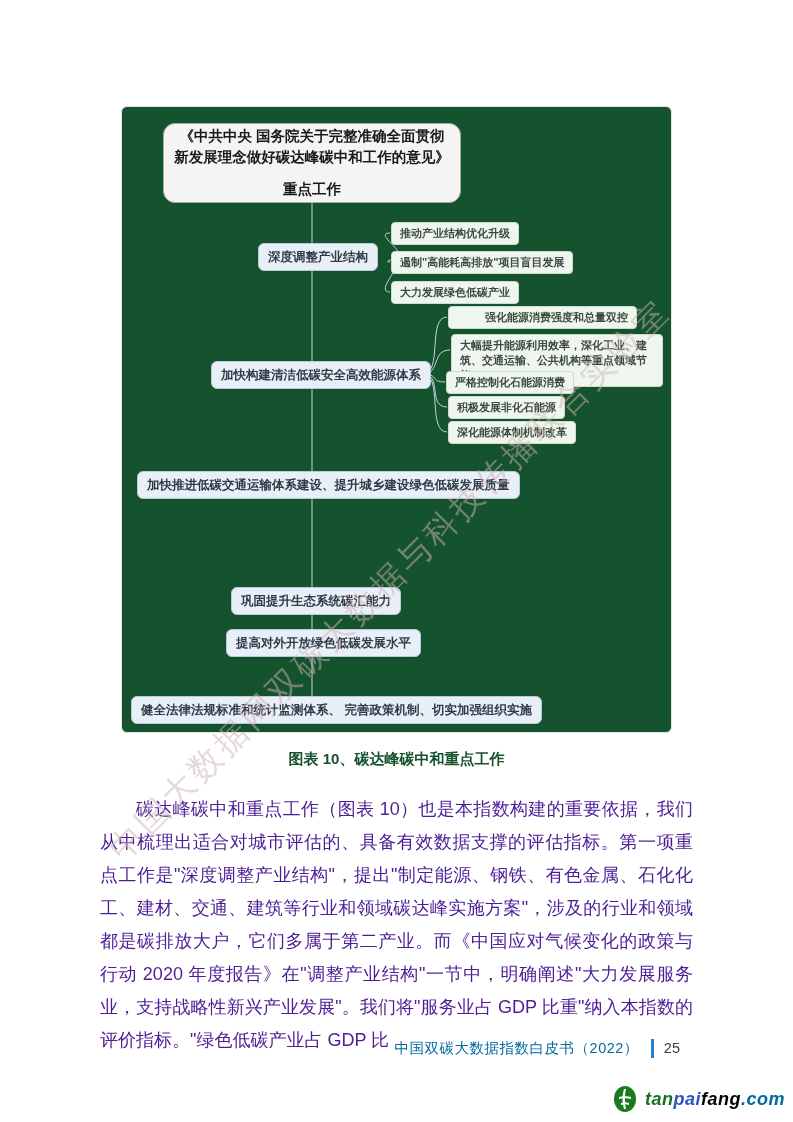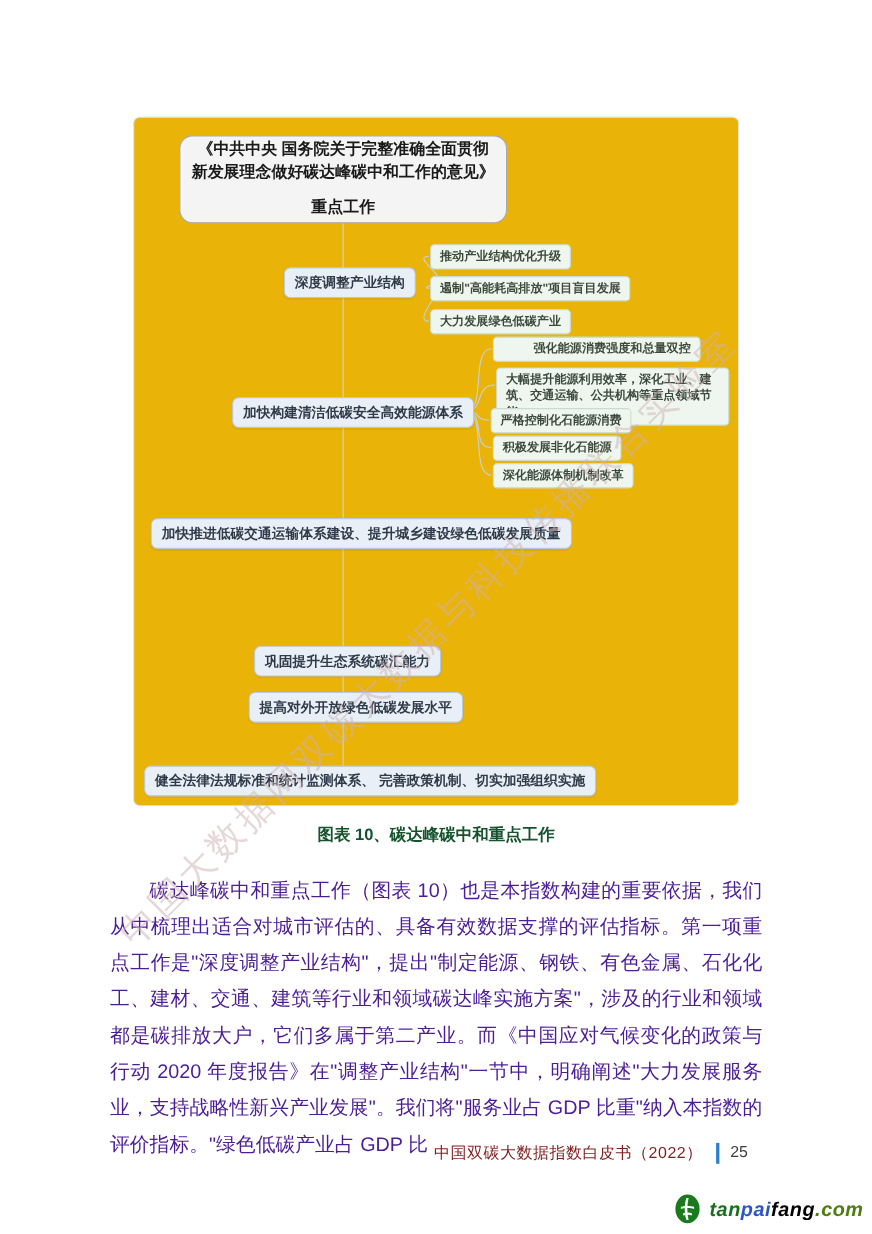--- a/index.html
+++ b/index.html
@@ -15,21 +15,21 @@
     position:absolute; left:390px; top:580px;
     transform:translate(-50%,-50%) rotate(-45deg);
     font-size:33px; letter-spacing:4px; white-space:nowrap;
     color:rgba(205,178,178,0.50); font-weight:400;
     z-index:10; pointer-events:none;
   }
 
   
   .diagram {
     position:absolute; left:121px; top:106px; width:551px; height:627px;
-    border:1px solid #e4e4e4; border-radius:6px; background:#eab308; z-index:1;
+    border:1px solid #e4e4e4; border-radius:6px; background:#14532d; z-index:1;
   }
   .diagram svg.connectors { position:absolute; left:0; top:0; width:551px; height:627px; }
   .node { position:absolute; z-index:2; }
   .root-box {
     left:41px; top:16px; width:298px; height:80px;
     background:#f4f4f4; border:1px solid #a9a9a9; border-radius:12px;
     display:flex; flex-direction:column; align-items:center; justify-content:center;
     text-align:center; color:#1a1a1a; font-weight:bold; font-size:14.5px; line-height:21px;
   }
   .root-box .sub { margin-top:11px; }
@@ -71,35 +71,35 @@
     position:absolute; left:100px; top:793px; width:593px;
     font-size:18px; line-height:33px; color:#4c1d95;
     text-align:justify; text-indent:2em; z-index:2;
   }
 
   
   .footer {
     position:absolute; right:113px; top:1036px; height:24px;
     display:flex; align-items:center; z-index:2;
   }
-  .footer .book { color:#7f1d1d; font-size:14.5px; letter-spacing:0.5px; }
+  .footer .book { color:#0369a1; font-size:14.5px; letter-spacing:0.5px; }
   .footer .bar { width:3px; height:19px; background:#2d7fc9; margin:0 10px 0 12px; }
   .footer .pageno { color:#3d3d3d; font-size:14.5px; }
 
   
   .brand {
     position:absolute; right:8px; top:1082px; height:34px;
     display:flex; align-items:center; z-index:2; text-decoration:none; cursor:pointer;
   }
   .brand .icon { width:26px; height:28px; margin-right:7px; }
   .brand .word { font-size:18px; font-weight:800; font-style:italic; letter-spacing:0.5px; }
   .brand .p1 { color:#17701f; }
   .brand .p2 { color:#2c54c9; }
   .brand .p3 { color:#000000; }
-  .brand .p4 { color:#4d7c0f; }
+  .brand .p4 { color:#0369a1; }
 </style>
 </head>
 <body>
 
 <div class="page">
 
   <div class="watermark">中国大数据网双碳大数据与科技传播联合实验室</div>
 
   <div class="diagram">
     <svg class="connectors" viewBox="0 0 551 627">

